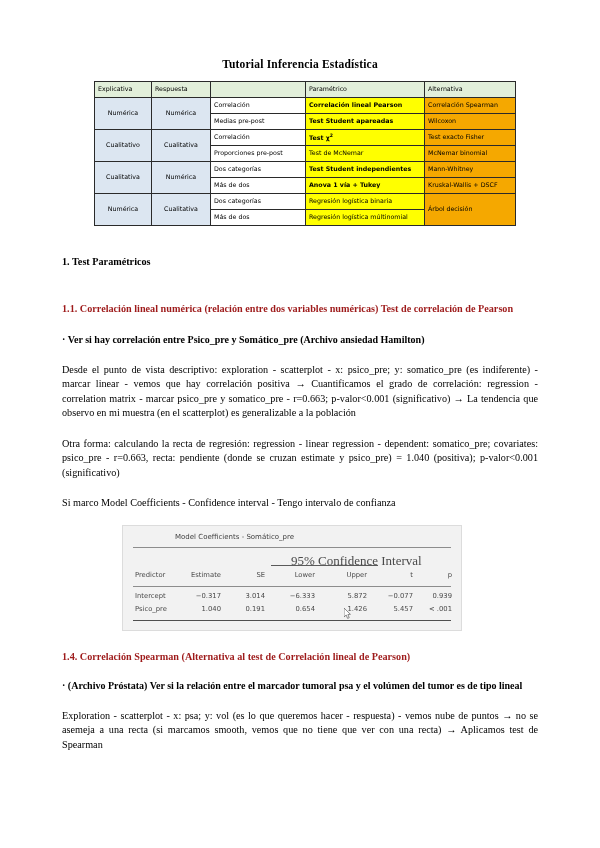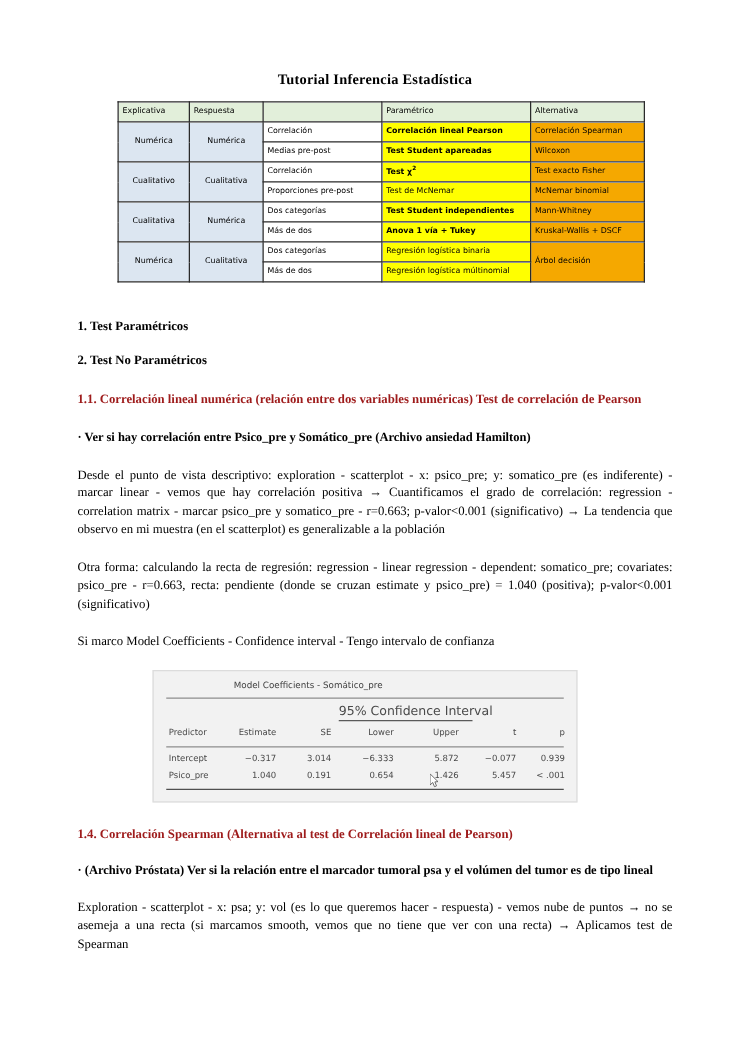--- a/index.html
+++ b/index.html
@@ -105,41 +105,42 @@
     width: 338px;
     height: 104px;
     background: #f2f2f2;
     border: 1px solid #dcdcdc;
     font-family: "DejaVu Sans", sans-serif;
     color: #4a4a4a;
     filter: blur(0.32px);
   }
   .jm-title {
     position: absolute;
-    left: 22px;
+    left: 10px;
     top: 7px;
     font-size: 7px;
     color: #3f3f3f;
     white-space: nowrap;
     padding-left: 42px;
   }
   .jm-rule-top {
     position: absolute;
     left: 10px;
     top: 21px;
     width: 318px;
     height: 1px;
     background: #8d8d8d;
   }
   .jm-ci-label {
     position: absolute;
-    left: 148px;
+    left: 168px;
     top: 27px;
-    font-size: 10px;
+    font-size: 13px;
     white-space: nowrap;
+    font-family: Liberation Serif, serif;
   }
   .jm-ci-rule {
     position: absolute;
     left: 148px;
     top: 39px;
     width: 107px;
     height: 1px;
     background: #5a5a5a;
   }
   .jm-headrow {
@@ -258,21 +259,20 @@
             <td class="c-yellow col-d">Regresión logística múltinomial</td>
           </tr>
         </tbody>
       </table>
     </div>
 
     <div class="sp-30"></div>
 
     <div class="h-num">1. Test Paramétricos</div>
     <div class="sp-16"></div>
-    <div class="h-num">2. Test No Paramétricos</div>
 
     <div class="sp-20"></div>
 
     <div class="h-red j">1.1. Correlación lineal numérica (relación entre dos variables numéricas) Test de correlación de Pearson</div>
 
     <div class="sp-20"></div>
 
     <div class="h-bullet">· Ver si hay correlación entre Psico_pre y Somático_pre (Archivo ansiedad Hamilton)</div>
 
     <div class="sp-18"></div>

